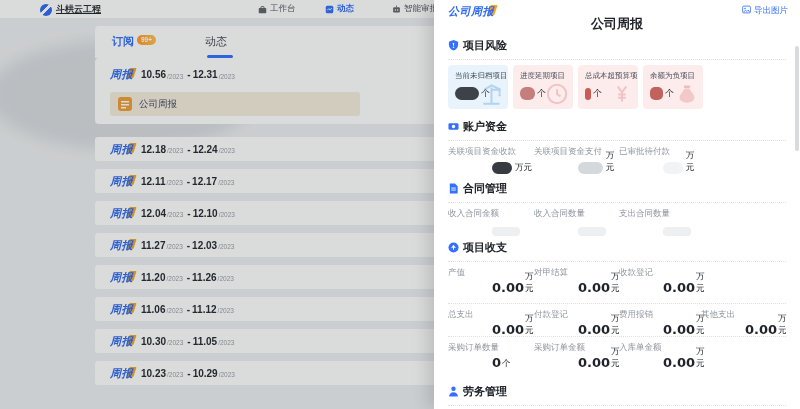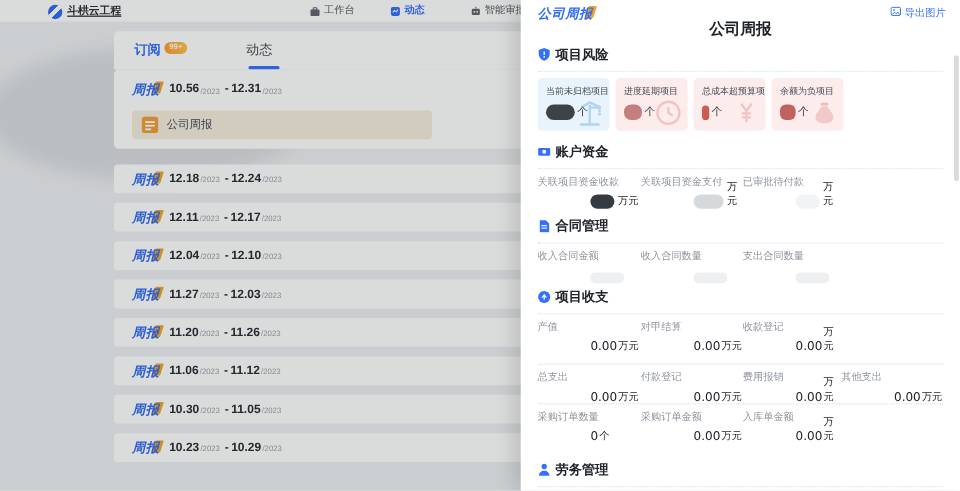--- a/index.html
+++ b/index.html
@@ -84,21 +84,21 @@
   .t-blue{background:#e9f3fc;}
   .t-red{background:#fdecec;}
   .rc-label{font-size:7.5px;color:#454c57;white-space:nowrap;}
   .rc-val{display:flex;align-items:center;margin-top:6px;gap:2px;}
   .rc-unit{font-size:9px;color:#2a2f36;}
   .rc-icon{position:absolute;right:3px;bottom:2px;opacity:.5;}
 
   .stat-grid{display:grid;grid-template-columns:86px 85px 82px auto;margin-top:5px;}
   .s-label{font-size:8.5px;color:#8f959e;white-space:nowrap;}
   .s-val{margin-top:3px;display:flex;align-items:flex-end;height:13px;padding-left:44px;}
-  .num{font-size:10px;color:#20242b;font-weight:normal;font-family:"DejaVu Sans",sans-serif;}
+  .num{font-size:13px;color:#20242b;font-weight:bold;font-family:"DejaVu Sans",sans-serif;}
   .s-unit{font-size:8.5px;color:#20242b;margin-left:1px;}
 
   .mask{display:inline-block;border-radius:6px;}
   .m-dark{width:20px;height:12px;background:#363b41;margin-right:2px;}
   .m-gray{width:32px;height:12px;background:#d6d9dc;margin-right:2px;}
   .m-faint{width:22px;height:12px;background:#f2f3f5;margin-right:2px;}
   .m-contract{width:28px;height:9px;background:#edeff1;border-radius:4px;margin-top:2px;}
   .m-c1{width:24px;height:13px;background:#3c4248;border-radius:7px;}
   .m-c2{width:15px;height:13px;background:#c57e7e;border-radius:6px;}
   .m-c3{width:6px;height:12px;background:#cc5a55;border-radius:3px;}

